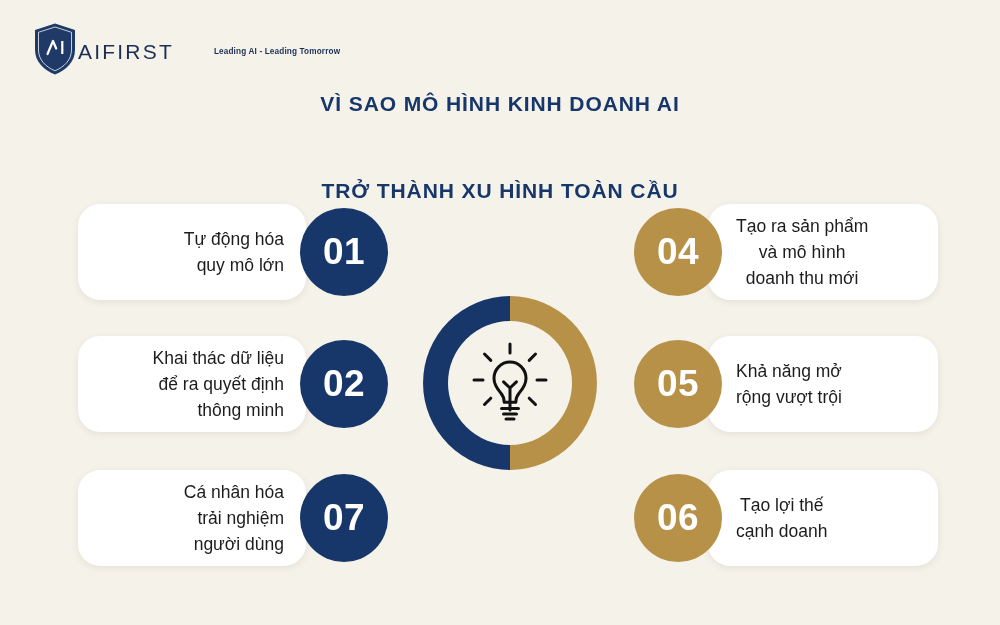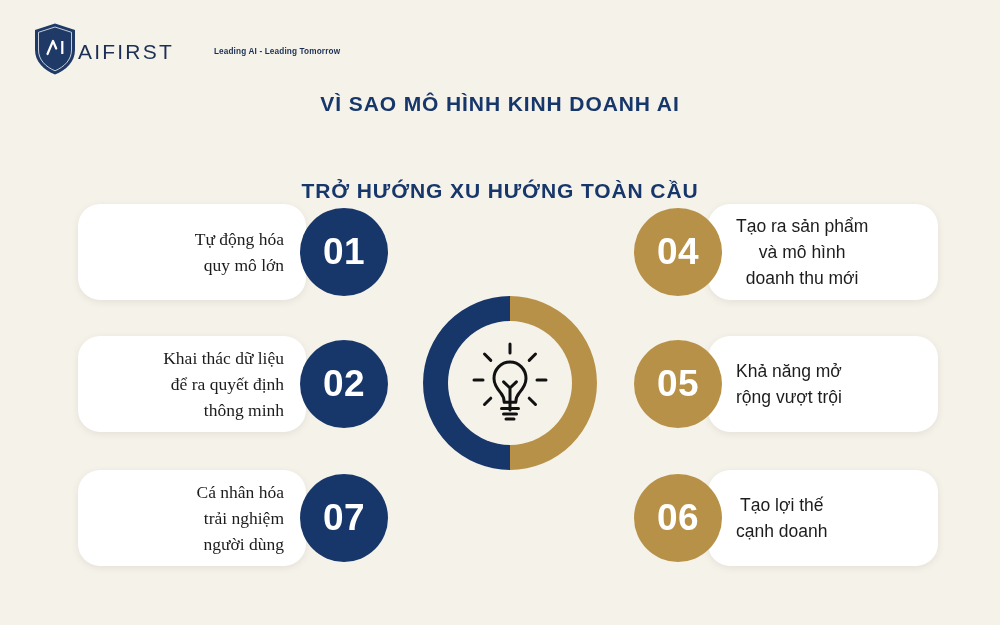--- a/index.html
+++ b/index.html
@@ -104,21 +104,21 @@
   .card-text {
     position: absolute;
     top: 50%;
     transform: translateY(-50%);
     font-size: 17.5px;
     line-height: 26px;
     color: #1c1c1c;
     white-space: pre-line;
   }
 
-  .row.left  .card-text { right: 104px; text-align: right; font-family: Liberation Serif, serif; }
+  .row.left  .card-text { right: 104px; text-align: right; }
   .row.right .card-text { left: 110px;  text-align: center;  }
 
   .num-circle {
     position: absolute;
     top: 4px;
     width: 88px;
     height: 88px;
     border-radius: 50%;
     display: flex;
     align-items: center;
@@ -167,21 +167,21 @@
         <path d="M15.5 32 L21 19 L24.2 26.5" fill="none" stroke="#ffffff" stroke-width="2.2" stroke-linecap="round" stroke-linejoin="round"></path>
         <rect x="29.2" y="19" width="2.2" height="13" fill="#ffffff"></rect>
       </svg>
     </span>
     <div class="logo-word">AIFIRST</div>
     <div class="logo-tag">Leading AI - Leading Tomorrow</div>
   </div>
 
   <div class="title-block">
     <div class="title-line">VÌ SAO MÔ HÌNH KINH DOANH AI</div>
-    <div class="title-line">TRỞ HƯỚNG XU HƯỚNG TOÀN CẦU</div>
+    <div class="title-line">TRỞ THÀNH XU HÌNH TOÀN CẦU</div>
   </div>
 
 </div>
 
 <div class="row left r1">
   <div class="card"></div>
   <div class="card-text">Tự động hóa
 quy mô lớn</div>
   <div class="num-circle">01</div>
 </div>

